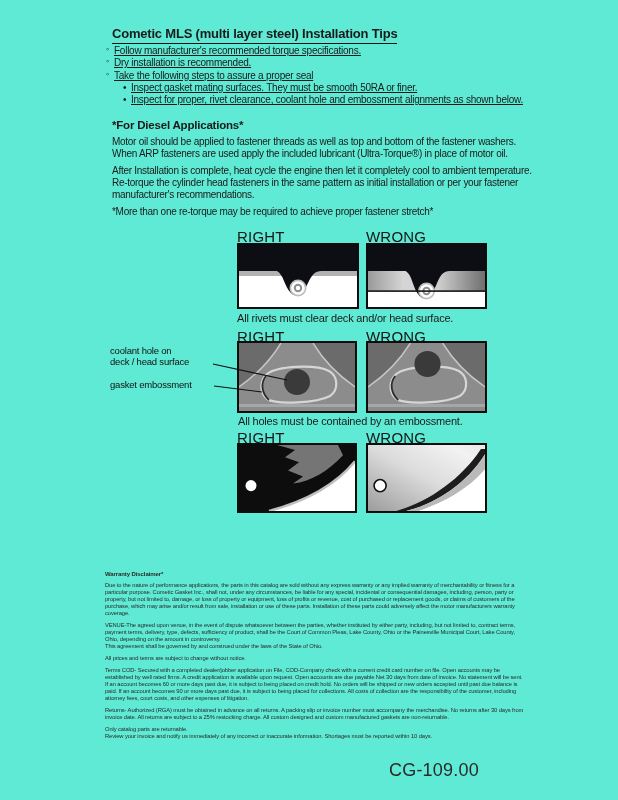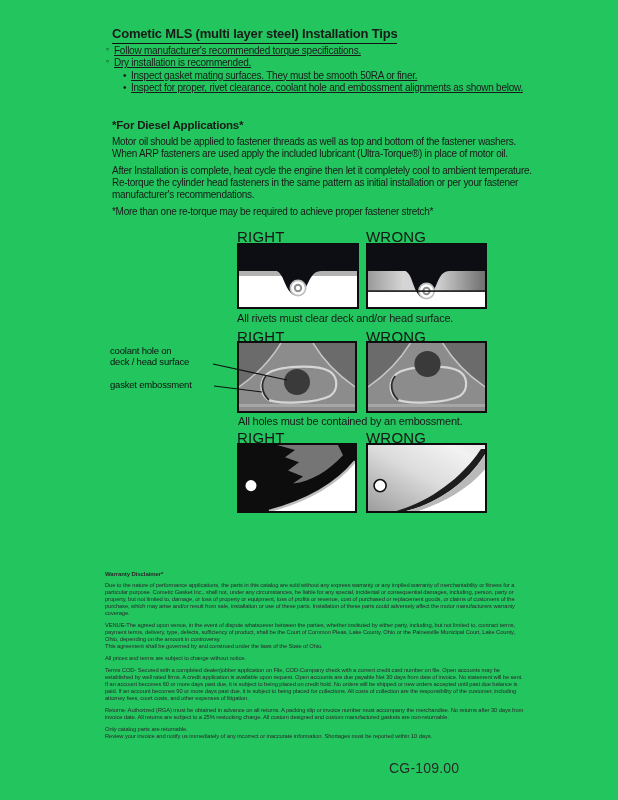--- a/index.html
+++ b/index.html
@@ -1,17 +1,17 @@
 <!DOCTYPE html>
 <html><head>
 <meta charset="utf-8">
 <style>
   html,body { margin:0; padding:0; background:#ffffff; }
   .page {
-    position:relative; width:618px; height:800px; background:#22c55e;
+    position:relative; width:618px; height:800px; background:#5eead4;
     font-family:"Liberation Sans", sans-serif; color:#1a1a1a; overflow:hidden;
   }
   .abs { position:absolute; }
 
   .doc-title {
     left:112px; top:26px; font-size:13px; font-weight:bold; letter-spacing:-0.2px;
     border-bottom:1.5px solid #111; padding-bottom:2px; white-space:nowrap;
   }
 
   .tips { left:106px; top:45px; font-size:10px; letter-spacing:-0.25px; }
@@ -28,32 +28,33 @@
   .dbox svg { display:block; width:100%; height:100%; }
   .dg-cap { font-size:11px; letter-spacing:-0.2px; white-space:nowrap; }
 
   .ann { font-size:9.5px; line-height:10.5px; letter-spacing:-0.2px; text-align:left; color:#111; }
 
   .fp { left:105px; top:571px; width:420px; color:#2a2a2a; }
   .fp .h { font-size:6px; font-weight:bold; margin:0 0 4px 0; }
   .fp p { margin:0 0 5px 0; font-size:5.8px; line-height:7px; letter-spacing:-0.1px; }
   .fp p.tight { margin-bottom:0; }
 
-  .page-num { font-size:14px; letter-spacing:0.2px; color:#2a2a2a; }
+  .page-num { font-size:18px; letter-spacing:0.2px; color:#2a2a2a; }
 </style>
 </head>
 <body>
 
 <div class="page">
 
   <div class="abs doc-title">Cometic MLS (multi layer steel) Installation Tips</div>
 
   <div class="abs tips">
     <div class="line">Follow manufacturer's recommended torque specifications.</div>
     <div class="line">Dry installation is recommended.</div>
+    <div class="line">Take the following steps to assure a proper seal</div>
     <div class="line sub">Inspect gasket mating surfaces.  They must be smooth 50RA or finer.</div>
     <div class="line sub">Inspect for proper, rivet clearance, coolant hole and embossment alignments as shown below.</div>
   </div>
 
   <div class="abs sec-head" style="left:112px; top:119px;">*For Diesel Applications*</div>
   <div class="abs body-p" style="left:112px; top:136px;">Motor oil should be applied to fastener threads as well as top and bottom of the fastener washers. When ARP fasteners are used apply the included lubricant (Ultra-Torque®) in place of motor oil.</div>
   <div class="abs body-p" style="left:112px; top:165px;">After Installation is complete, heat cycle the engine then let it completely cool to ambient temperature. Re-torque the cylinder head fasteners in the same pattern as initial installation or per your fastener manufacturer's recommendations.</div>
   <div class="abs body-p" style="left:112px; top:206px; white-space:nowrap;">*More than one re-torque may be required to achieve proper fastener stretch*</div>
 
   <div class="abs dg-head" style="left:237px; top:228px; width:122px;">RIGHT</div>

